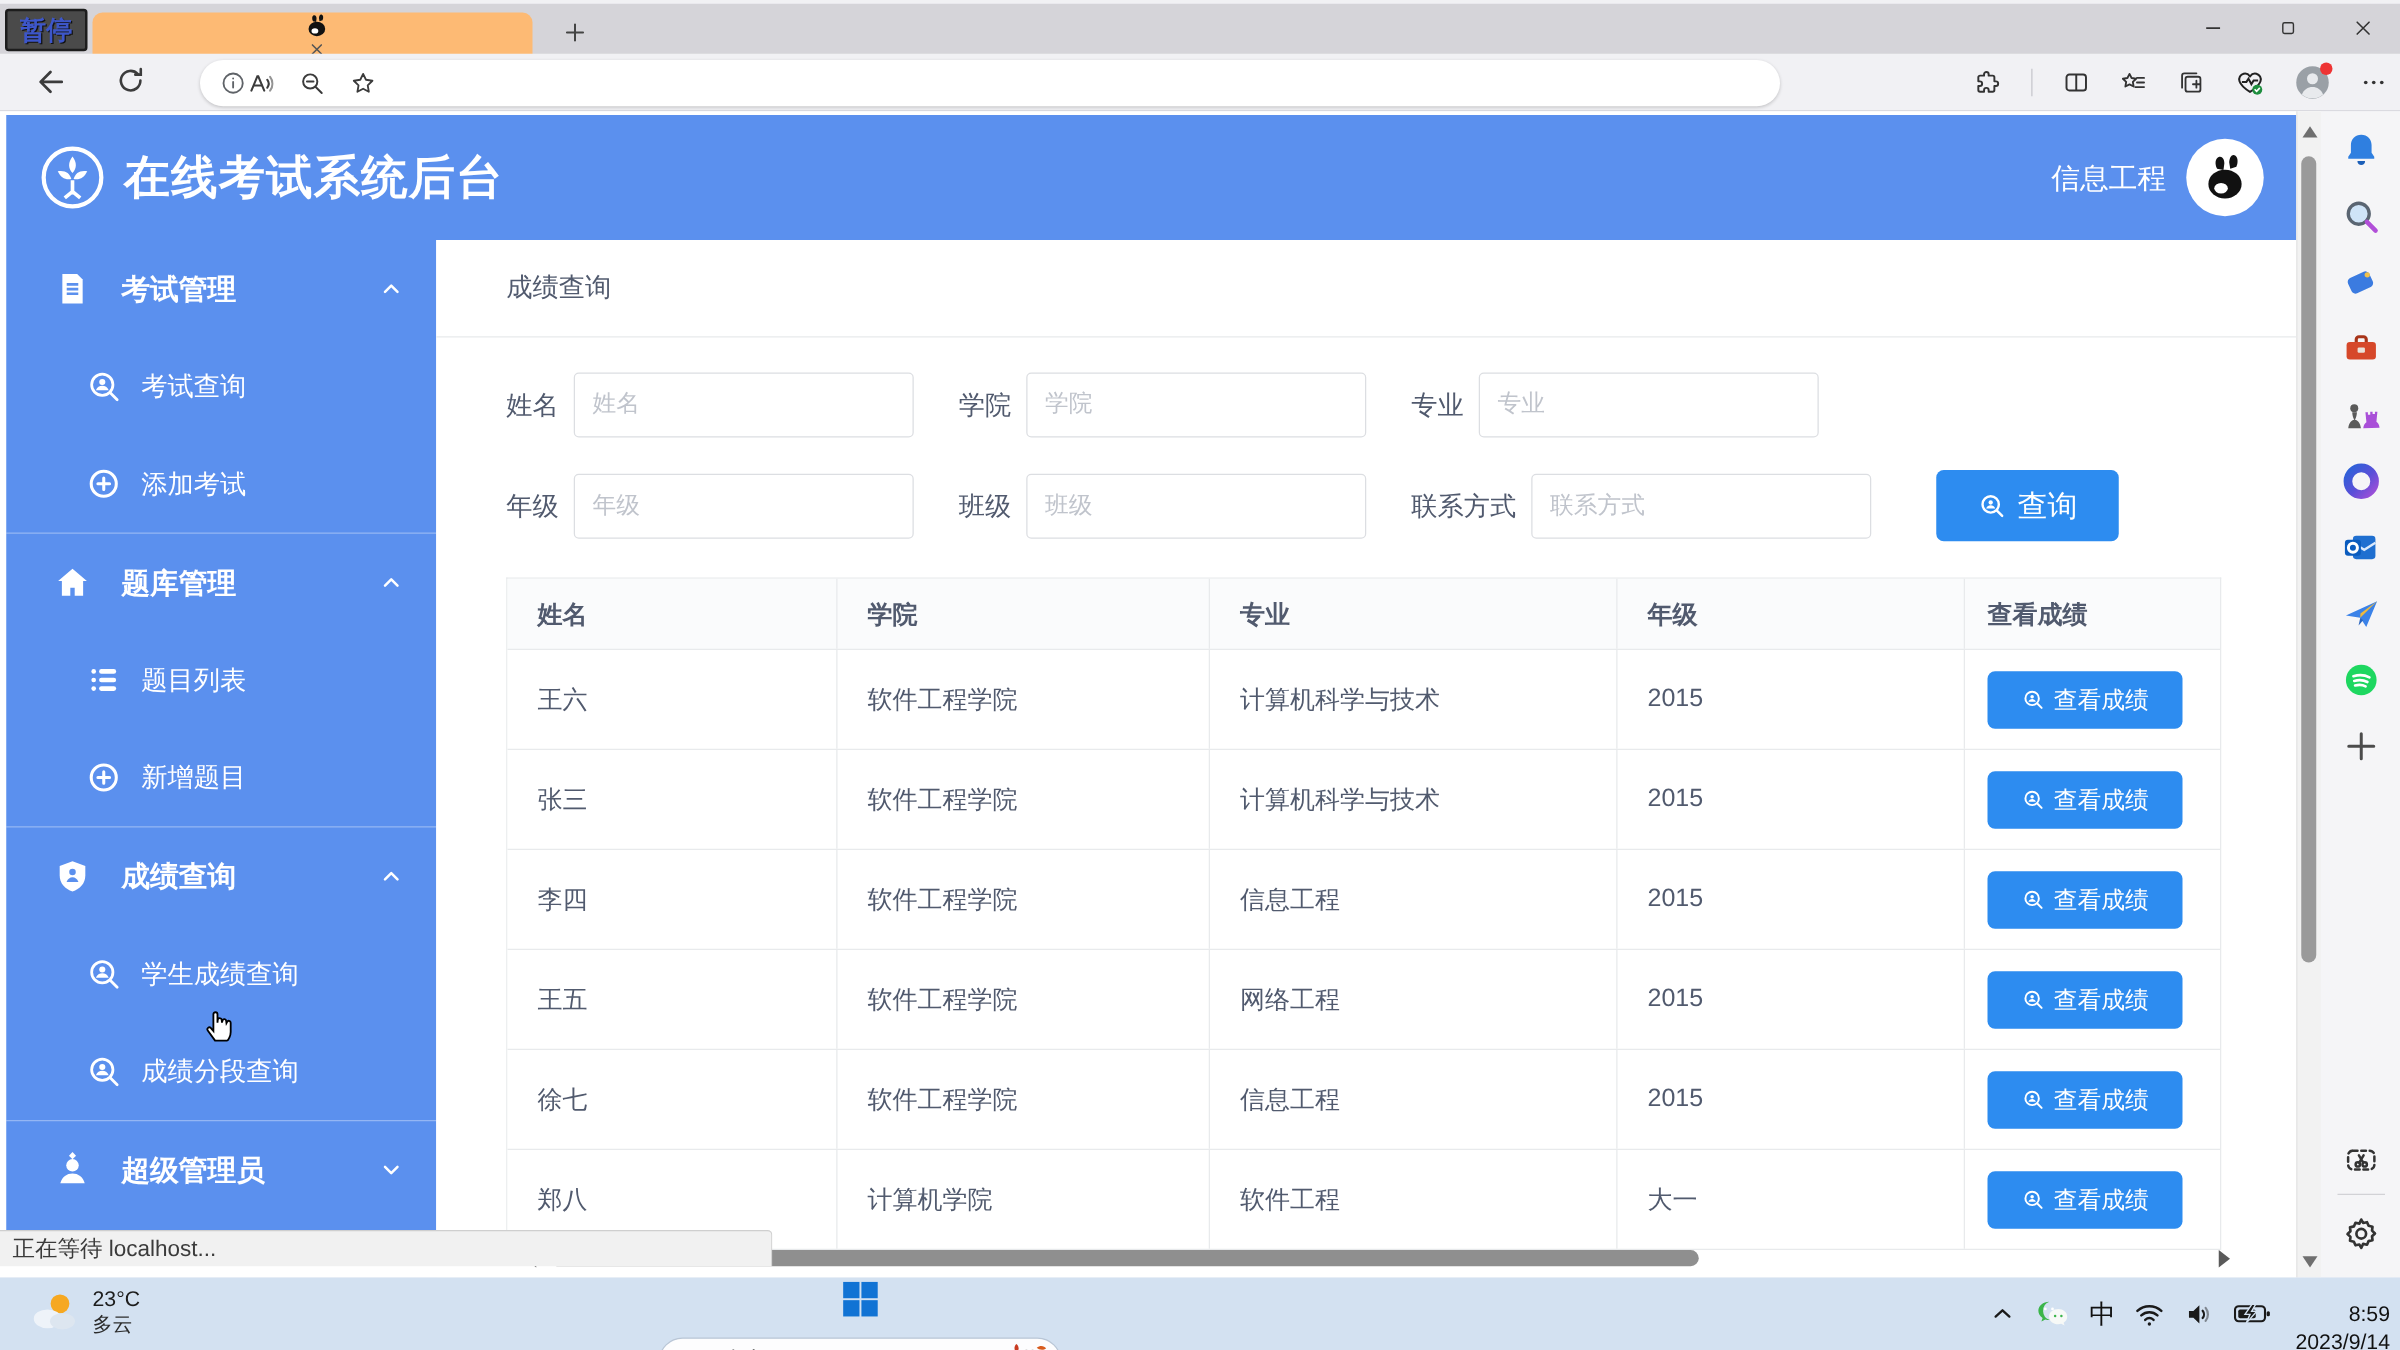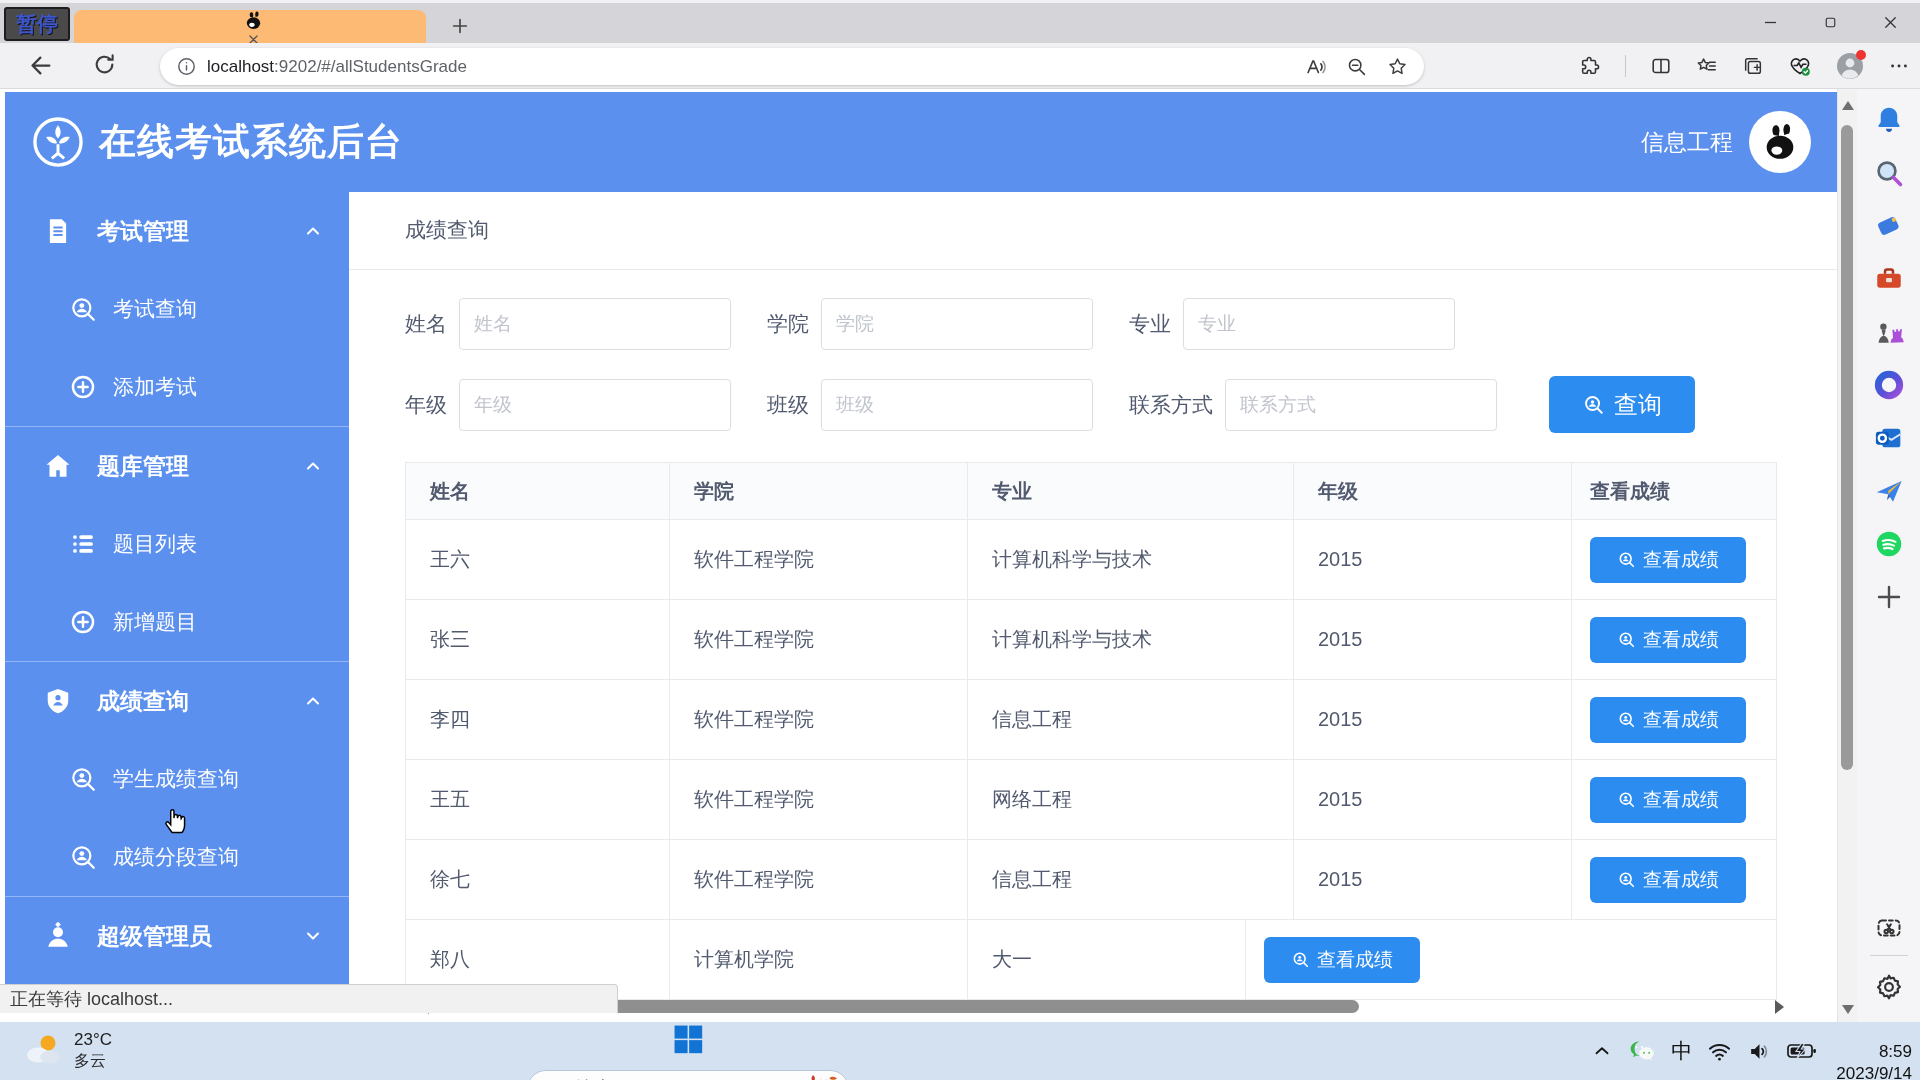--- a/index.html
+++ b/index.html
@@ -179,21 +179,20 @@
         <path d="M19.8 3.2v4.2h-4.2"></path>
       </svg>
     </div>
   <div class="addressbar">
     <span id="info-slot">
         <svg viewBox="0 0 24 24" fill="none" stroke="#5f6368" stroke-width="1.7" stroke-linecap="round" style="width: 21px; height: 21px;">
           <circle cx="12" cy="12" r="8.8"></circle>
           <path d="M12 11v5M12 7.6v.2"></path>
         </svg>
       </span>
-    <span class="url-text"><span>localhost</span><span class="url-rest">:9202/#/allStudentsGrade</span></span>
     <span class="pill-icons">
       <span id="ra-slot">
           <svg viewBox="0 0 24 24" fill="none" stroke="#3c3c3c" stroke-width="1.8" stroke-linecap="round" style="width: 22px; height: 22px;">
             <path d="M4.5 18L9.7 5.5h.8L15.7 18"></path>
             <path d="M6.8 13.5h6.6"></path>
             <path d="M18.3 8.5c1.7 2.2 1.7 4.8 0 7"></path>
             <path d="M20.8 6c2.8 3.5 2.8 8.5 0 12" opacity=".55"></path>
           </svg>
         </span>
       <span id="zo-slot">
@@ -552,20 +551,21 @@
                     <path d="M7.2 14.3c.7-1.8 2.2-2.7 3.8-2.7s3.1.9 3.8 2.7z" fill="#fff" stroke="none"></path>
                   </svg>
                 </span>
                 <span>查看成绩</span>
               </button>
             </div>
           </div>
           <div class="t-row t-data">
             <div class="t-cell c0">郑八</div>
             <div class="t-cell c1">计算机学院</div>
+            <div class="t-cell c2">软件工程</div>
             <div class="t-cell c3">大一</div>
             <div class="t-cell c4">
               <button class="view-btn">
                 <span style="width:19px;height:19px">
                   <svg viewBox="0 0 24 24" fill="none" stroke="#fff" stroke-width="2">
                     <circle cx="11" cy="11" r="6.8"></circle>
                     <path d="M16.2 16.2L20.6 20.6" stroke-linecap="round"></path>
                     <circle cx="11" cy="9.4" r="1.8" fill="#fff" stroke="none"></circle>
                     <path d="M7.2 14.3c.7-1.8 2.2-2.7 3.8-2.7s3.1.9 3.8 2.7z" fill="#fff" stroke="none"></path>
                   </svg>

